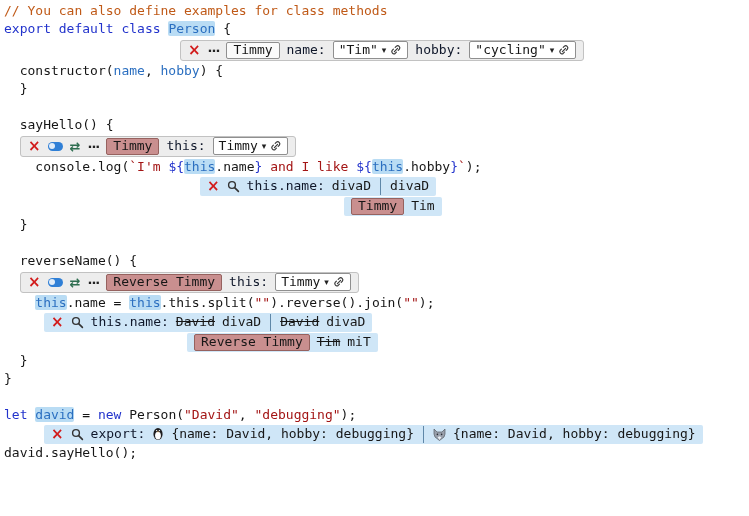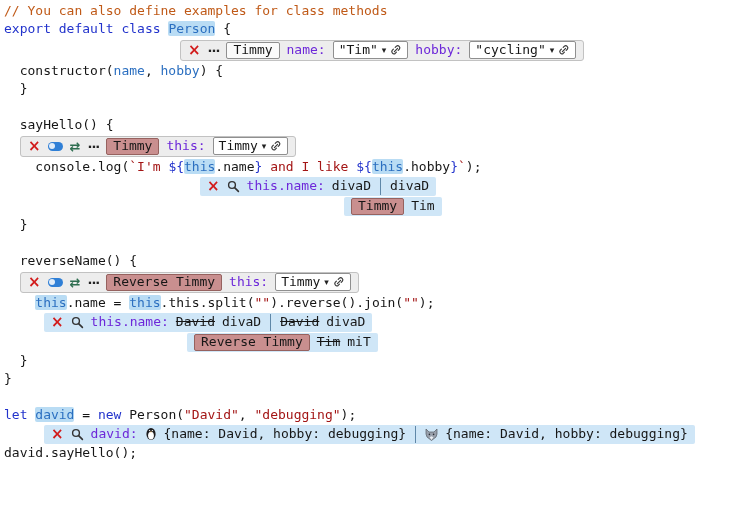--- a/index.html
+++ b/index.html
@@ -30,21 +30,21 @@
   .icon-close{color:var(--close-icon);font-weight:bold;font-size:15px;}
   .icon-more{color:#222;font-weight:bold;letter-spacing:-1px;font-size:13px;}
   .icon-swap{color:var(--swap-icon);font-size:13px;font-weight:bold;}
   .toggle-pill{width:15px;height:9px;border-radius:5px;background:var(--toggle);
     position:relative;display:inline-block;cursor:pointer;}
   .toggle-pill::after{content:"";position:absolute;left:1.5px;top:1.5px;width:6px;height:6px;
     border-radius:50%;background:#fff;opacity:.85;}
   .chip{display:inline-flex;align-items:center;height:17px;padding:0 6px;border:1px solid #8f8f8f;
     background:#fafafa;border-radius:2px;color:#161616;cursor:pointer;}
   .chip.active{background:var(--chip-active-bg);border-color:var(--chip-active-border);}
-  .wlabel,.plabel{color:#6d28d9;}
+  .wlabel,.plabel{color:#0f172a;}
   .select{display:inline-flex;align-items:center;gap:4px;height:18px;padding:0 5px;background:#fff;
     border:1px solid #8f8f8f;border-radius:2px;cursor:pointer;}
   .caret{font-family:"DejaVu Sans","Liberation Sans",sans-serif;font-size:9px;color:#222;}
   .svg-icon{display:inline-flex;align-items:center;}
   .probe,.chiprow{display:inline-flex;align-items:center;gap:7px;height:19px;padding:0 7px;
     background:var(--probe-bg);border-radius:2px;}
   .vsep{align-self:stretch;width:0;border-left:1.5px solid var(--separator);margin:1px 2px;}
   .old{text-decoration:line-through;}
 </style>
 </head>
@@ -178,21 +178,21 @@
     <div class="line"><span class="tok kw">let</span><span class="tok "> </span><span class="tok var hl">david</span><span class="tok "> = </span><span class="tok kw">new</span><span class="tok "> Person(</span><span class="tok str">"David"</span><span class="tok ">, </span><span class="tok str">"debugging"</span><span class="tok ">);</span></div>
     <div class="line wline probe-row">
       <span class="probe" style="margin-left: 40px;">
         <span class="icon icon-close">×</span>
         <span class="svg-icon">
           <svg viewBox="0 0 13 13" width="13" height="13">
             <circle cx="5" cy="5" r="3.4" fill="none" stroke="#333" stroke-width="1.4"></circle>
             <line x1="7.6" y1="7.6" x2="11.4" y2="11.4" stroke="#333" stroke-width="1.6" stroke-linecap="round"></line>
           </svg>
         </span>
-        <span class="plabel">david:</span>
+        <span class="plabel">export:</span>
         <span class="svg-icon">
           <svg viewBox="0 0 12 14" width="12" height="14">
             <ellipse cx="6" cy="7" rx="4.6" ry="6" fill="#1d1d1f"></ellipse>
             <ellipse cx="6" cy="8.6" rx="2.9" ry="3.9" fill="#fff"></ellipse>
             <circle cx="4.6" cy="3.6" r="0.7" fill="#fff"></circle>
             <circle cx="7.4" cy="3.6" r="0.7" fill="#fff"></circle>
             <polygon points="5.2,4.6 6.8,4.6 6,5.8" fill="#e8a33d"></polygon>
           </svg>
         </span>
         <span class="val">{name: David, hobby: debugging}</span>

